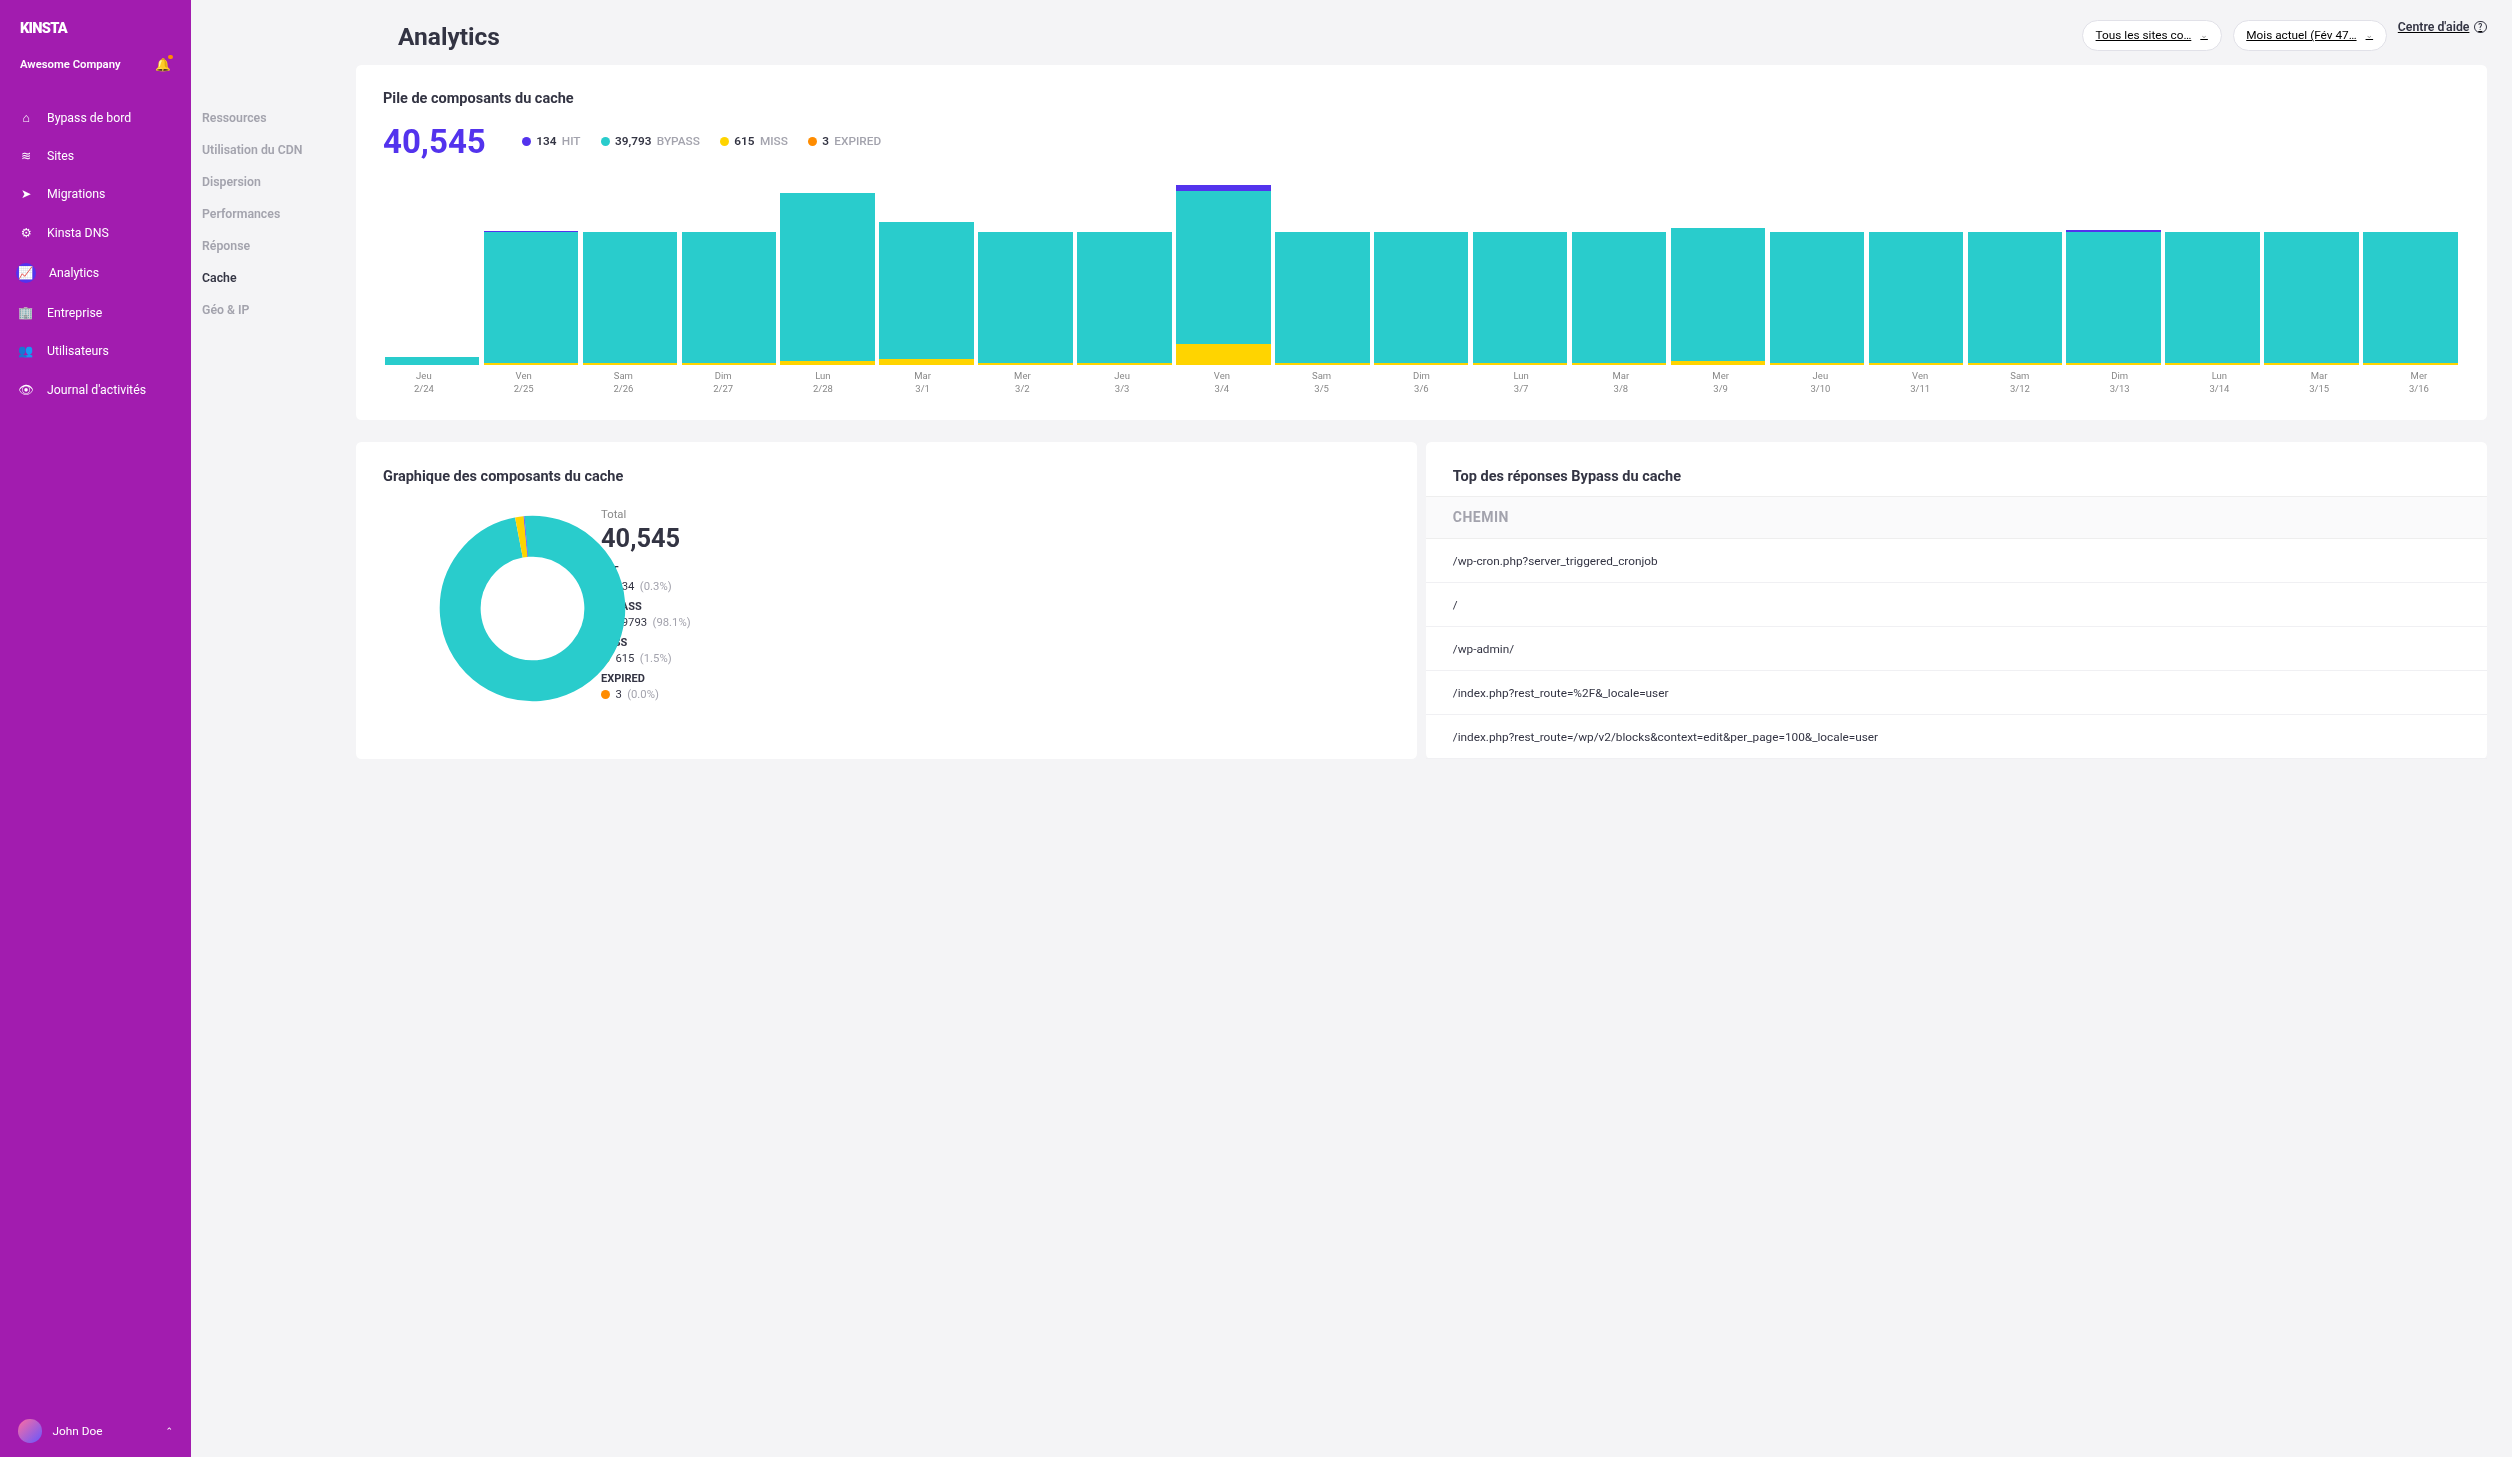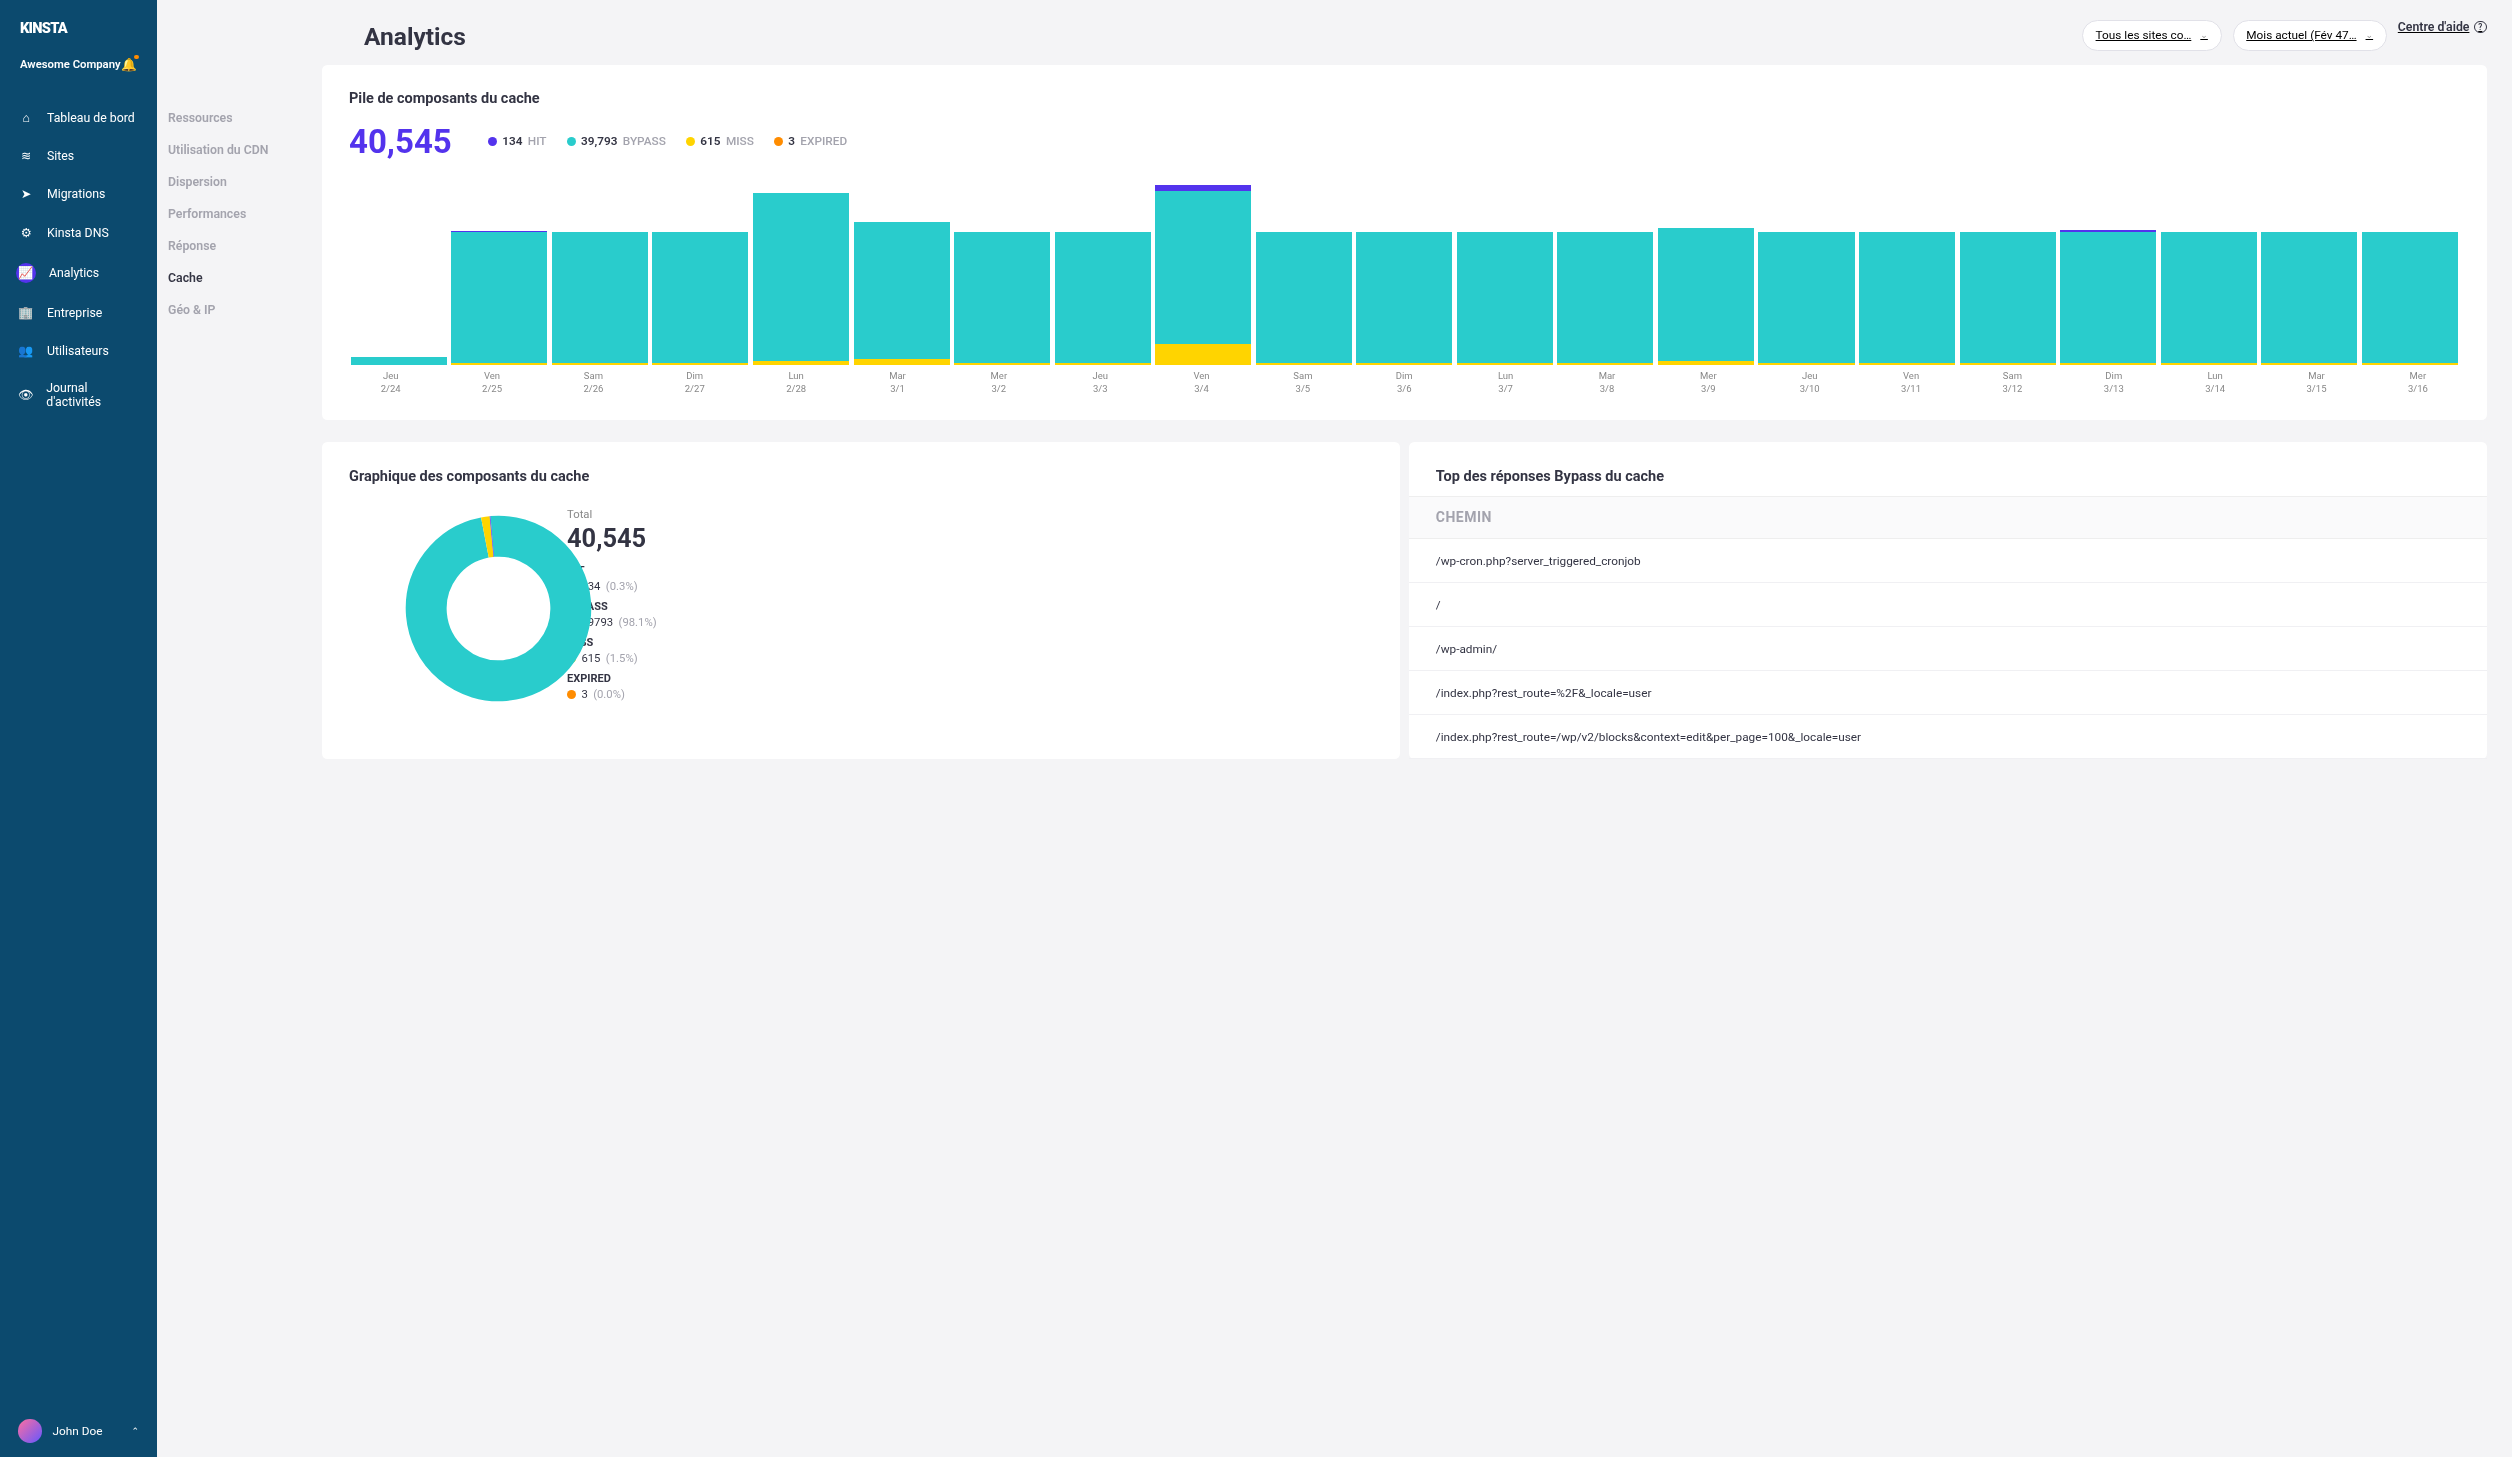--- a/index.html
+++ b/index.html
@@ -1,20 +1,20 @@
 <!DOCTYPE html>
 <html style="font-size:14.5px"><head>
 <meta charset="utf-8">
 <style>
 * { margin: 0; padding: 0; box-sizing: border-box; font-family: -apple-system, BlinkMacSystemFont, "Segoe UI", Roboto, sans-serif; }
 body { background: #f4f4f6; overflow: hidden; }
 .app { display: flex; height: 100vh; width: 100vw; }
 
 
-.sidebar { width: 157px; background: #0c4a6e; color: #fff; display: flex; flex-direction: column; flex-shrink: 0; }
+.sidebar { width: 191px; background: #a21caf; color: #fff; display: flex; flex-direction: column; flex-shrink: 0; }
 .logo { padding: 20px 20px 11px; }
 .logo svg { width: 73px; height: 18px; fill: #fff; }
 .company { padding: 3.6px 20px 18px; font-size: 11.3px; font-weight: 600; display: flex; justify-content: space-between; align-items: center; }
 .bell { font-size: 12.7px; position: relative; }
 .bell::after { content:''; width:4.5px; height:4.5px; background:#ff8c00; border-radius:50%; position:absolute; top:-1.8px; right:-1.8px; }
 .nav { flex: 1; padding-top: 9px; }
 .nav-item { display: flex; align-items: center; gap: 12.7px; padding: 11px 18px; font-size: 12.3px; cursor: pointer; color: #fff; }
 .nav-item .ico { width: 16.3px; height: 16.3px; display:flex; align-items:center; justify-content:center; }
 .nav-item.active .ico { background: #5333ed; border-radius: 50%; width: 20px; height: 20px; margin-left:-1.8px; }
 .sidebar-footer { padding: 14.5px 18px; display: flex; align-items: center; gap: 11px; font-size: 11.8px; }
@@ -86,21 +86,21 @@
           <text x="0" y="18" font-size="20" font-weight="900" fill="#fff" font-family="sans-serif" letter-spacing="-1">KINSTA</text>
         </svg>
     </div>
     <div class="company">
       <span>Awesome Company</span>
       <span class="bell">🔔</span>
     </div>
     <div class="nav" id="nav">
         <div class="nav-item">
           <span class="ico">⌂</span>
-          <span>Tableau de bord</span>
+          <span>Bypass de bord</span>
         </div>
         <div class="nav-item">
           <span class="ico">≋</span>
           <span>Sites</span>
         </div>
         <div class="nav-item">
           <span class="ico">➤</span>
           <span>Migrations</span>
         </div>
         <div class="nav-item">

